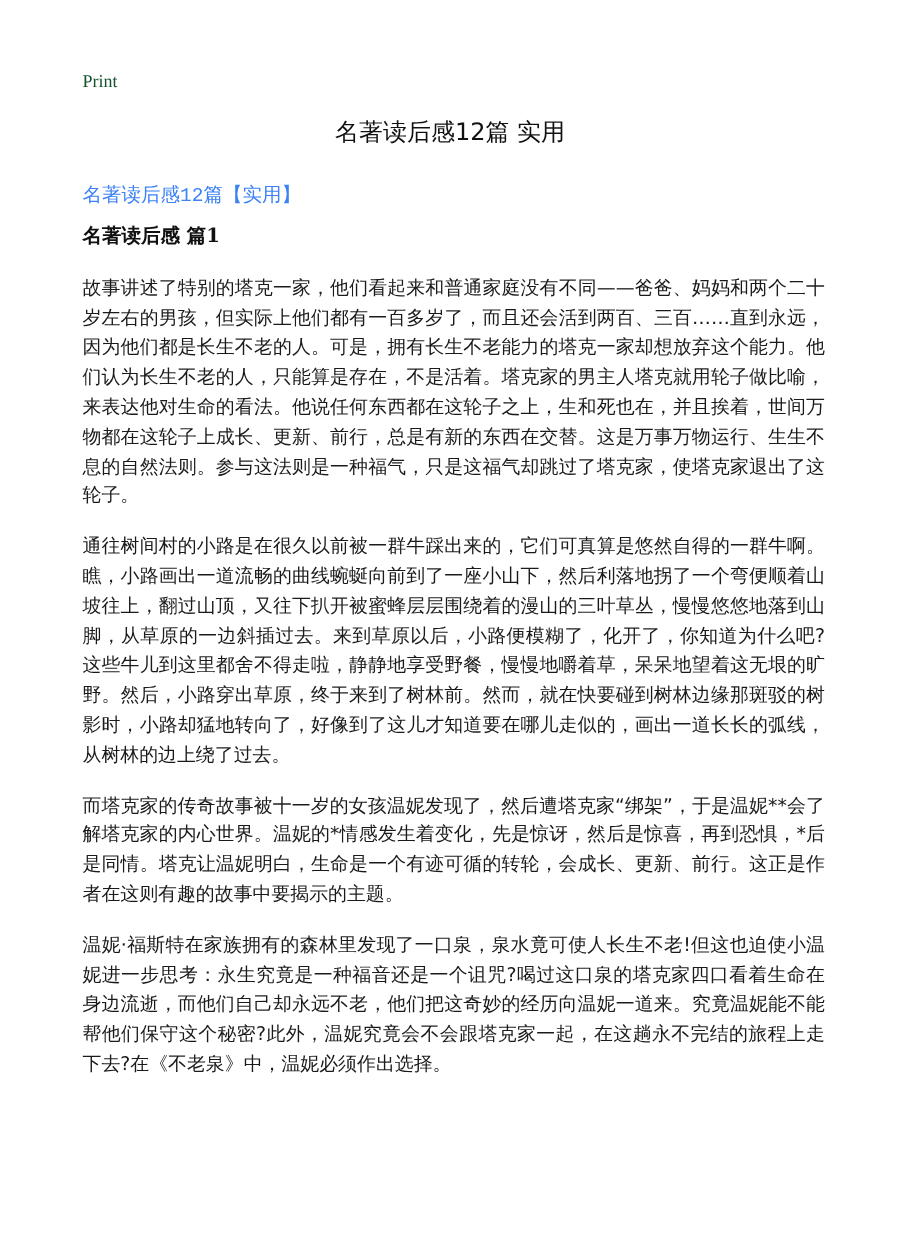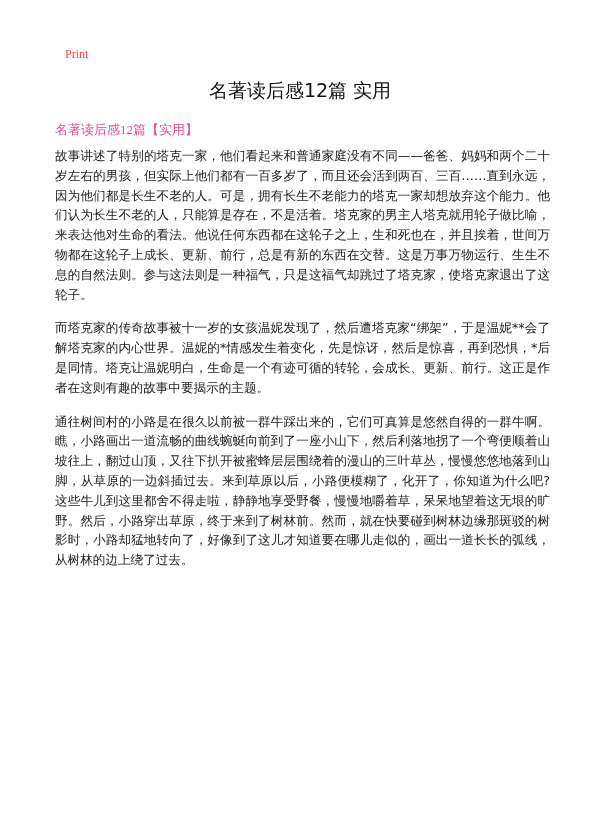--- a/index.html
+++ b/index.html
@@ -1,32 +1,34 @@
 <!DOCTYPE html>
 <html><head>
 <meta charset="utf-8">
 <style>
   html, body { margin: 0; padding: 0; background: #ffffff; }
   body { width: 600px; height: 828px; overflow: hidden; position: relative; color: #1a1a1a; }
   .page { position: absolute; left: 55px; top: 0; width: 500px; }
-  .print { position: absolute; top: 47px; left: 10px; font-family: "Liberation Serif", serif; font-size: 12px; color: #ef4444; }
-  .title { position: absolute; top: 78px; left: 0; width: 490px; text-align: center; font-family: "DejaVu Sans", sans-serif; font-size: 19px; color: #111; }
-  .subtitle { position: absolute; top: 121px; left: 0; font-family: Liberation Serif, serif; font-size: 13px; color: #ec4899; }
+  .print { position: absolute; top: 47px; left: 0; font-family: "Liberation Serif", serif; font-size: 12px; color: #14532d; }
+  .title { position: absolute; top: 78px; left: 0; width: 490px; text-align: center; font-family: "DejaVu Sans", sans-serif; font-size: 16px; color: #111; }
+  .subtitle { position: absolute; top: 121px; left: 0; font-family: Liberation Mono, monospace; font-size: 13px; color: #3b82f6; }
   .body { position: absolute; top: 146px; left: 0; width: 495px; font-family: "DejaVu Sans", sans-serif; font-size: 12.6px; line-height: 19.8px; color: #1a1a1a; }
   .body p { margin: 0 0 14px 0; text-align: justify; }
   .h { font-family: "DejaVu Serif", serif; font-weight: bold; font-size: 13px; margin: 2px 0 14px 0; color: #111; }
 </style>
 </head>
 <body>
 
 <div class="page">
   <div class="print">Print</div>
   <div class="title">名著读后感12篇 实用</div>
   <div class="subtitle">名著读后感12篇【实用】</div>
 
   <div class="body">
 
+    <div class="h">名著读后感 篇1</div>
     <p>故事讲述了特别的塔克一家，他们看起来和普通家庭没有不同——爸爸、妈妈和两个二十岁左右的男孩，但实际上他们都有一百多岁了，而且还会活到两百、三百……直到永远，因为他们都是长生不老的人。可是，拥有长生不老能力的塔克一家却想放弃这个能力。他们认为长生不老的人，只能算是存在，不是活着。塔克家的男主人塔克就用轮子做比喻，来表达他对生命的看法。他说任何东西都在这轮子之上，生和死也在，并且挨着，世间万物都在这轮子上成长、更新、前行，总是有新的东西在交替。这是万事万物运行、生生不息的自然法则。参与这法则是一种福气，只是这福气却跳过了塔克家，使塔克家退出了这轮子。</p>
+    <p>通往树间村的小路是在很久以前被一群牛踩出来的，它们可真算是悠然自得的一群牛啊。瞧，小路画出一道流畅的曲线蜿蜒向前到了一座小山下，然后利落地拐了一个弯便顺着山坡往上，翻过山顶，又往下扒开被蜜蜂层层围绕着的漫山的三叶草丛，慢慢悠悠地落到山脚，从草原的一边斜插过去。来到草原以后，小路便模糊了，化开了，你知道为什么吧?这些牛儿到这里都舍不得走啦，静静地享受野餐，慢慢地嚼着草，呆呆地望着这无垠的旷野。然后，小路穿出草原，终于来到了树林前。然而，就在快要碰到树林边缘那斑驳的树影时，小路却猛地转向了，好像到了这儿才知道要在哪儿走似的，画出一道长长的弧线，从树林的边上绕了过去。</p>
     <p>而塔克家的传奇故事被十一岁的女孩温妮发现了，然后遭塔克家“绑架”，于是温妮**会了解塔克家的内心世界。温妮的*情感发生着变化，先是惊讶，然后是惊喜，再到恐惧，*后是同情。塔克让温妮明白，生命是一个有迹可循的转轮，会成长、更新、前行。这正是作者在这则有趣的故事中要揭示的主题。</p>
-    <p>通往树间村的小路是在很久以前被一群牛踩出来的，它们可真算是悠然自得的一群牛啊。瞧，小路画出一道流畅的曲线蜿蜒向前到了一座小山下，然后利落地拐了一个弯便顺着山坡往上，翻过山顶，又往下扒开被蜜蜂层层围绕着的漫山的三叶草丛，慢慢悠悠地落到山脚，从草原的一边斜插过去。来到草原以后，小路便模糊了，化开了，你知道为什么吧?这些牛儿到这里都舍不得走啦，静静地享受野餐，慢慢地嚼着草，呆呆地望着这无垠的旷野。然后，小路穿出草原，终于来到了树林前。然而，就在快要碰到树林边缘那斑驳的树影时，小路却猛地转向了，好像到了这儿才知道要在哪儿走似的，画出一道长长的弧线，从树林的边上绕了过去。</p>
+    <p>温妮·福斯特在家族拥有的森林里发现了一口泉，泉水竟可使人长生不老!但这也迫使小温妮进一步思考：永生究竟是一种福音还是一个诅咒?喝过这口泉的塔克家四口看着生命在身边流逝，而他们自己却永远不老，他们把这奇妙的经历向温妮一道来。究竟温妮能不能帮他们保守这个秘密?此外，温妮究竟会不会跟塔克家一起，在这趟永不完结的旅程上走下去?在《不老泉》中，温妮必须作出选择。</p>
 
   </div>
 </div>
 
 </body></html>

